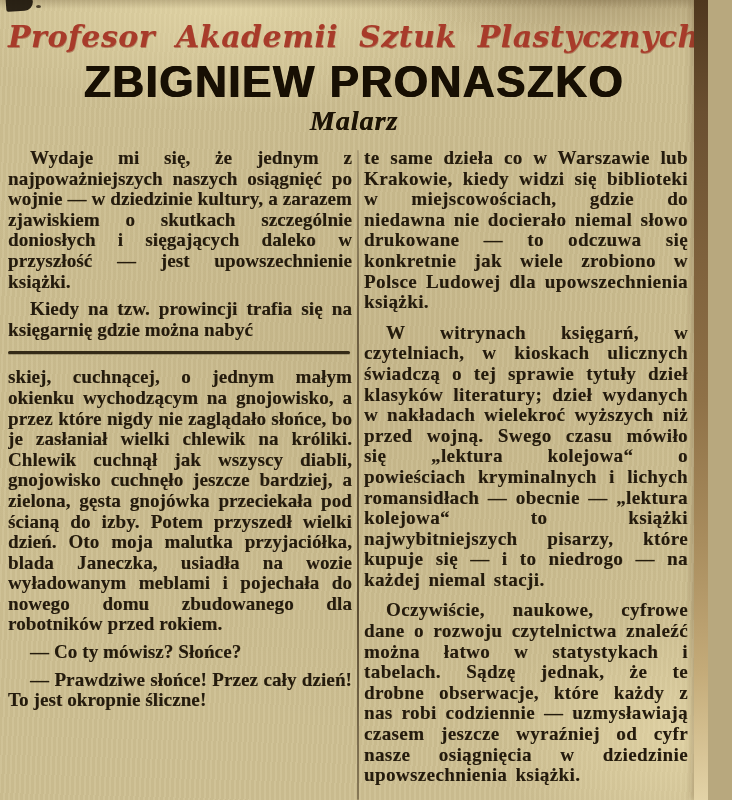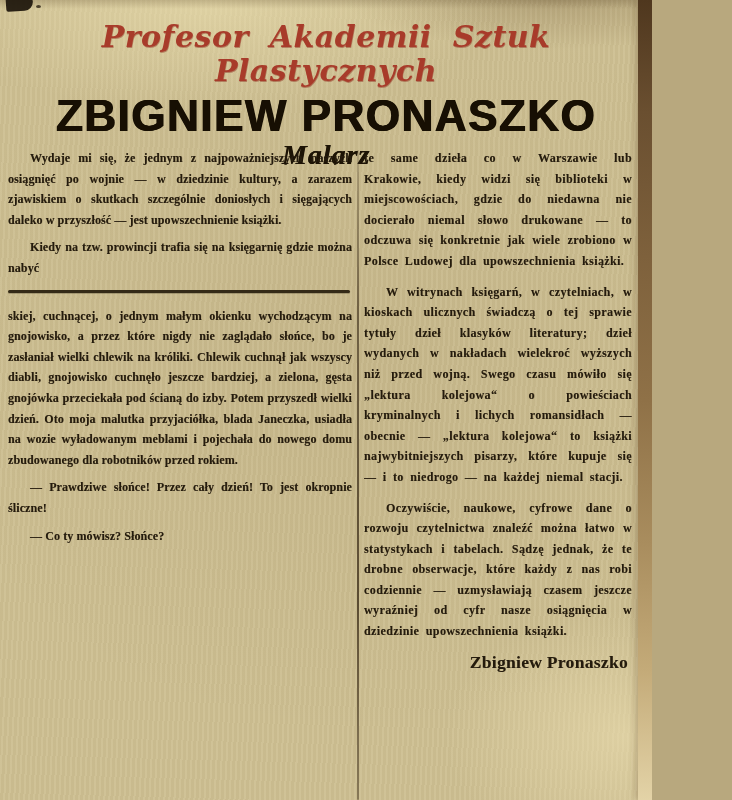--- a/index.html
+++ b/index.html
@@ -7,21 +7,21 @@
     padding: 0;
   }
   body {
     width: 732px;
     height: 800px;
     overflow: hidden;
     background: #b8a87e;
   }
   .page {
     position: relative;
-    width: 652px;
+    width: 708px;
     height: 800px;
     overflow: hidden;
     background-color: var(--paper, #cdbf92);
     background-image:
       linear-gradient(180deg, rgba(80,60,30,0.22), rgba(80,60,30,0) 9px),
       radial-gradient(ellipse 300px 70px at 85% 0%, rgba(90,65,35,0.22), rgba(90,65,35,0) 70%),
       radial-gradient(ellipse 420px 160px at 32% 0%, rgba(240,228,180,0.55), rgba(240,228,180,0) 70%),
       radial-gradient(ellipse 260px 180px at 96% 92%, rgba(238,224,178,0.55), rgba(238,224,178,0) 70%),
       radial-gradient(ellipse 600px 500px at 55% 45%, rgba(110,85,50,0.07), rgba(110,85,50,0) 75%),
       repeating-linear-gradient(93deg, rgba(255,252,235,0.05) 0 2px, rgba(100,80,45,0.04) 2px 5px);
@@ -126,21 +126,21 @@
       rgba(55,40,20,0.6) 25%,
       rgba(55,40,20,0.75) 70%,
       rgba(55,40,20,0.45) 100%);
     border-radius: 2px;
   }
   .col-right {
     flex: 1 1 auto;
   }
   p {
     margin: 0 0 7px 0;
-    font-size: 12px;
+    font-size: 19px;
     line-height: 20.6px;
     font-weight: bold;
     text-align: justify;
     letter-spacing: 0.1px;
     hyphens: auto;
     -webkit-hyphens: auto;
     text-shadow: 0.3px 0.3px 0 rgba(60,45,25,0.45);
   }
   p.indent { text-indent: 22px; }
   p.no-indent { text-indent: 0; }
@@ -181,22 +181,22 @@
     <div class="subtitle">Malarz</div>
   </div>
 
   <div class="columns">
 
     <div class="col col-left">
       <p class="indent">Wydaje mi się, że jednym z najpoważniejszych naszych osiągnięć po wojnie — w dziedzinie kultury, a zarazem zjawiskiem o skutkach szczególnie doniosłych i sięgających daleko w przyszłość — jest upowszechnienie książki.</p>
       <p class="indent">Kiedy na tzw. prowincji trafia się na księgarnię gdzie można nabyć</p>
       <div class="hrule"></div>
       <p class="no-indent">skiej, cuchnącej, o jednym małym okienku wychodzącym na gnojowisko, a przez które nigdy nie zaglądało słońce, bo je zasłaniał wielki chlewik na króliki. Chlewik cuchnął jak wszyscy diabli, gnojowisko cuchnęło jeszcze bardziej, a zielona, gęsta gnojówka przeciekała pod ścianą do izby. Potem przyszedł wielki dzień. Oto moja malutka przyjaciółka, blada Janeczka, usiadła na wozie wyładowanym meblami i pojechała do nowego domu zbudowanego dla robotników przed rokiem.</p>
+      <p class="indent">— Co ty mówisz? Słońce?</p>
       <p class="indent">— Prawdziwe słońce! Przez cały dzień! To jest okropnie śliczne!</p>
-      <p class="indent">— Co ty mówisz? Słońce?</p>
     </div>
 
     <div class="vrule"></div>
 
     <div class="col col-right">
       <p class="no-indent">te same dzieła co w Warszawie lub Krakowie, kiedy widzi się biblioteki w miejscowościach, gdzie do niedawna nie docierało niemal słowo drukowane — to odczuwa się konkretnie jak wiele zrobiono w Polsce Ludowej dla upowszechnienia książki.</p>
       <p class="indent">W witrynach księgarń, w czytelniach, w kioskach ulicznych świadczą o tej sprawie tytuły dzieł klasyków literatury; dzieł wydanych w nakładach wielekroć wyższych niż przed wojną. Swego czasu mówiło się „lektura kolejowa“ o powieściach kryminalnych i lichych romansidłach — obecnie — „lektura kolejowa“ to książki najwybitniejszych pisarzy, które kupuje się — i to niedrogo — na każdej niemal stacji.</p>
       <p class="indent">Oczywiście, naukowe, cyfrowe dane o rozwoju czytelnictwa znaleźć można łatwo w statystykach i tabelach. Sądzę jednak, że te drobne obserwacje, które każdy z nas robi codziennie — uzmysławiają czasem jeszcze wyraźniej od cyfr nasze osiągnięcia w dziedzinie upowszechnienia książki.</p>
       <div class="signature">Zbigniew Pronaszko</div>
     </div>

